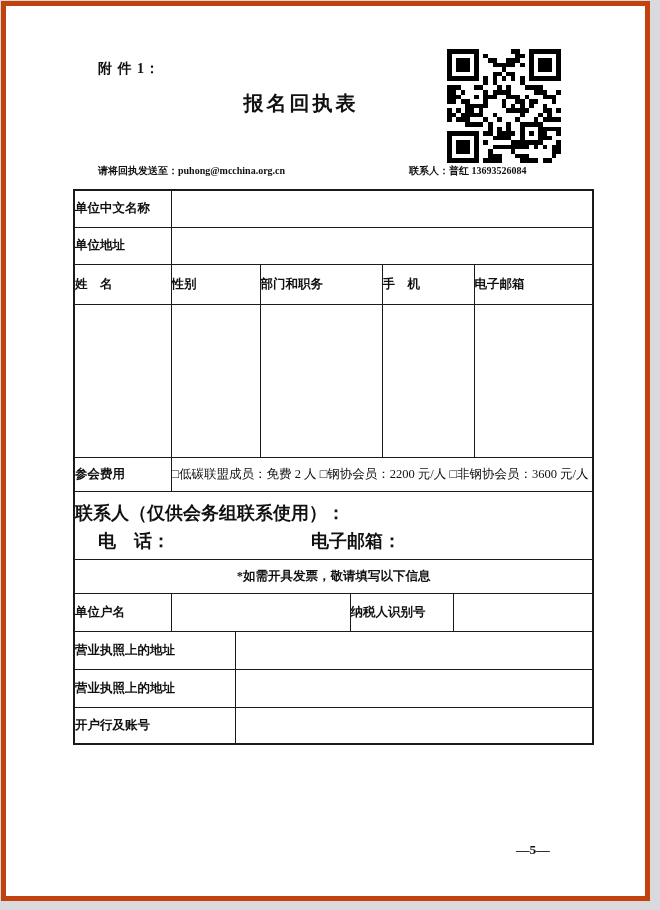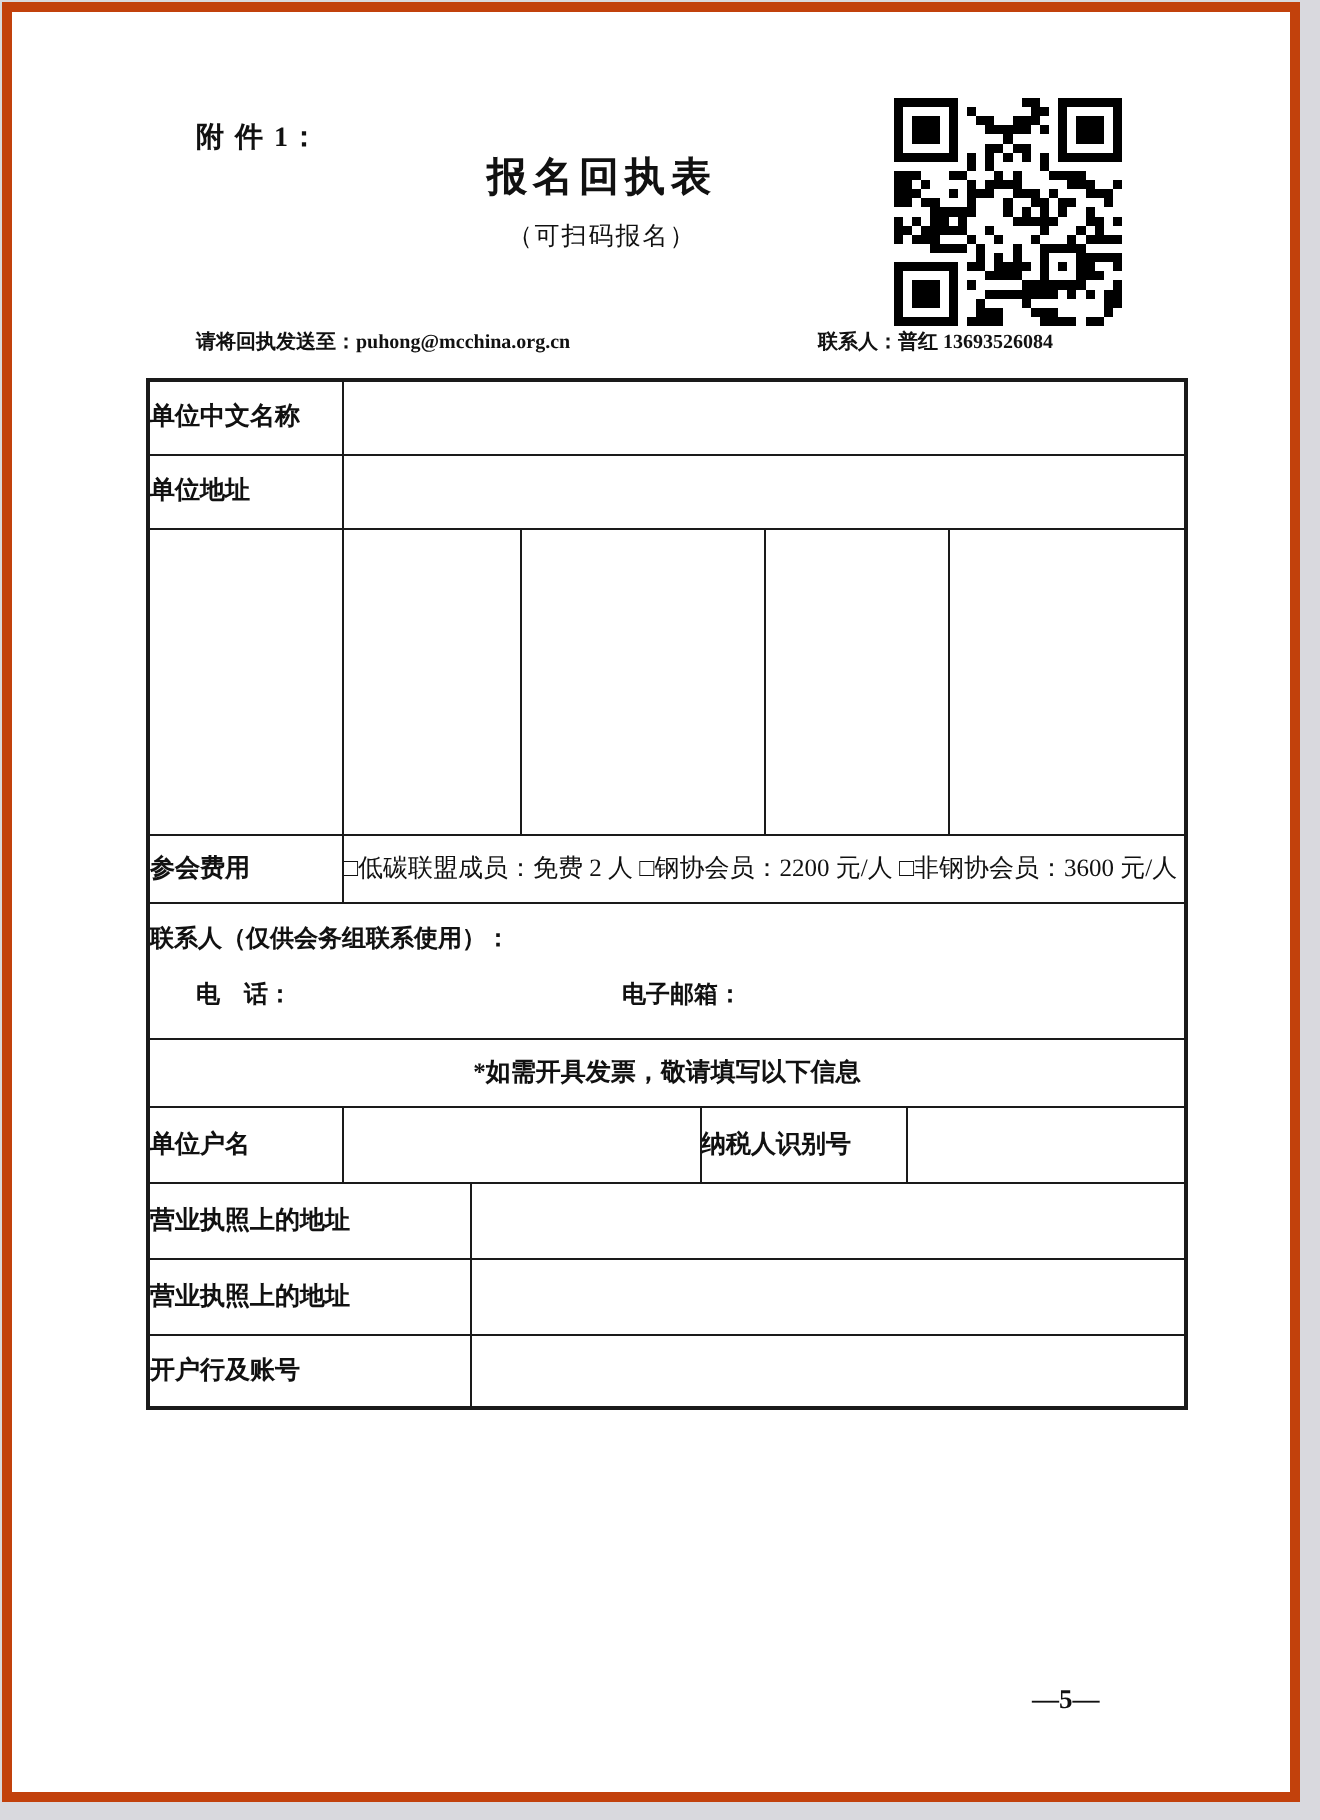--- a/index.html
+++ b/index.html
@@ -16,21 +16,21 @@
     width:649px;height:900px;
     background:#ffffff;
     border:5px solid #c2410c;
     box-sizing:border-box;
   }
   .abs{position:absolute;}
   .attachment{
     left:92px;top:54px;
     font-size:14px;font-weight:bold;letter-spacing:1px;
   }
-  .title-block{left:95px;top:69px;width:400px;text-align:center;}
+  .title-block{left:95px;top:84px;width:400px;text-align:center;}
   .form-title{
     font-size:20px;font-weight:bold;letter-spacing:3px;
   }
   .form-subtitle{
     margin-top:8px;font-size:12.5px;letter-spacing:1px;
   }
   .qr{left:441px;top:43px;width:114px;height:114px;}
   .send-line{left:92px;top:158px;width:540px;font-size:10px;font-weight:bold;}
   .send-line .contact{position:absolute;left:311px;top:0;white-space:nowrap;}
   table.reg{
@@ -54,40 +54,39 @@
   tr.r-contact{height:68px;}
   tr.r-note{height:34px;}
   tr.r-inv{height:38px;}
   td.fee-opts{
     font-size:10.8px;
     padding-left:5px;
     font-weight:normal;
     white-space:nowrap;
   }
   td.contact-cell{padding:8px 0 0 12px;font-weight:bold;vertical-align:top;}
-  .contact-inner{position:relative;height:52px;font-size:12px;}
+  .contact-inner{position:relative;height:52px;font-size:18px;}
   .contact-l1{position:absolute;left:0;top:2px;}
   .contact-l2-phone{position:absolute;left:0;top:30px;padding-left:23px;}
   .contact-l2-email{position:absolute;left:236px;top:30px;}
   td.note-cell{text-align:center;font-weight:bold;font-size:12px;}
   .page-number{
     left:510px;top:836px;
     font-size:13.5px;font-weight:bold;letter-spacing:0;
   }
 </style>
 </head>
 <body>
 
 <div class="page">
 
   <div class="abs attachment">附 件 1：</div>
 
   <div class="abs title-block">
     <div class="form-title">报名回执表</div>
-    <div class="form-subtitle">（可扫码报名）</div>
   </div>
 
   <svg class="abs qr" id="qr-svg" viewBox="0 0 25 25" shape-rendering="crispEdges">
       <rect x="0" y="0" width="1" height="1" fill="#000"></rect>
       <rect x="1" y="0" width="1" height="1" fill="#000"></rect>
       <rect x="2" y="0" width="1" height="1" fill="#000"></rect>
       <rect x="3" y="0" width="1" height="1" fill="#000"></rect>
       <rect x="4" y="0" width="1" height="1" fill="#000"></rect>
       <rect x="5" y="0" width="1" height="1" fill="#000"></rect>
       <rect x="6" y="0" width="1" height="1" fill="#000"></rect>
@@ -411,20 +410,27 @@
       <td class="lbl">单位中文名称</td>
       <td colspan="7"></td>
     </tr>
 
 
     <tr class="r-std">
       <td class="lbl">单位地址</td>
       <td colspan="7"></td>
     </tr>
 
+    <tr class="r-hdr">
+      <td class="lbl">姓　名</td>
+      <td class="lbl" colspan="2">性别</td>
+      <td class="lbl" colspan="2">部门和职务</td>
+      <td class="lbl" colspan="2">手　机</td>
+      <td class="lbl">电子邮箱</td>
+    </tr>
 
     <tr class="r-people">
       <td></td>
       <td colspan="2"></td>
       <td colspan="2"></td>
       <td colspan="2"></td>
       <td></td>
     </tr>
 
     <tr class="r-fee">

